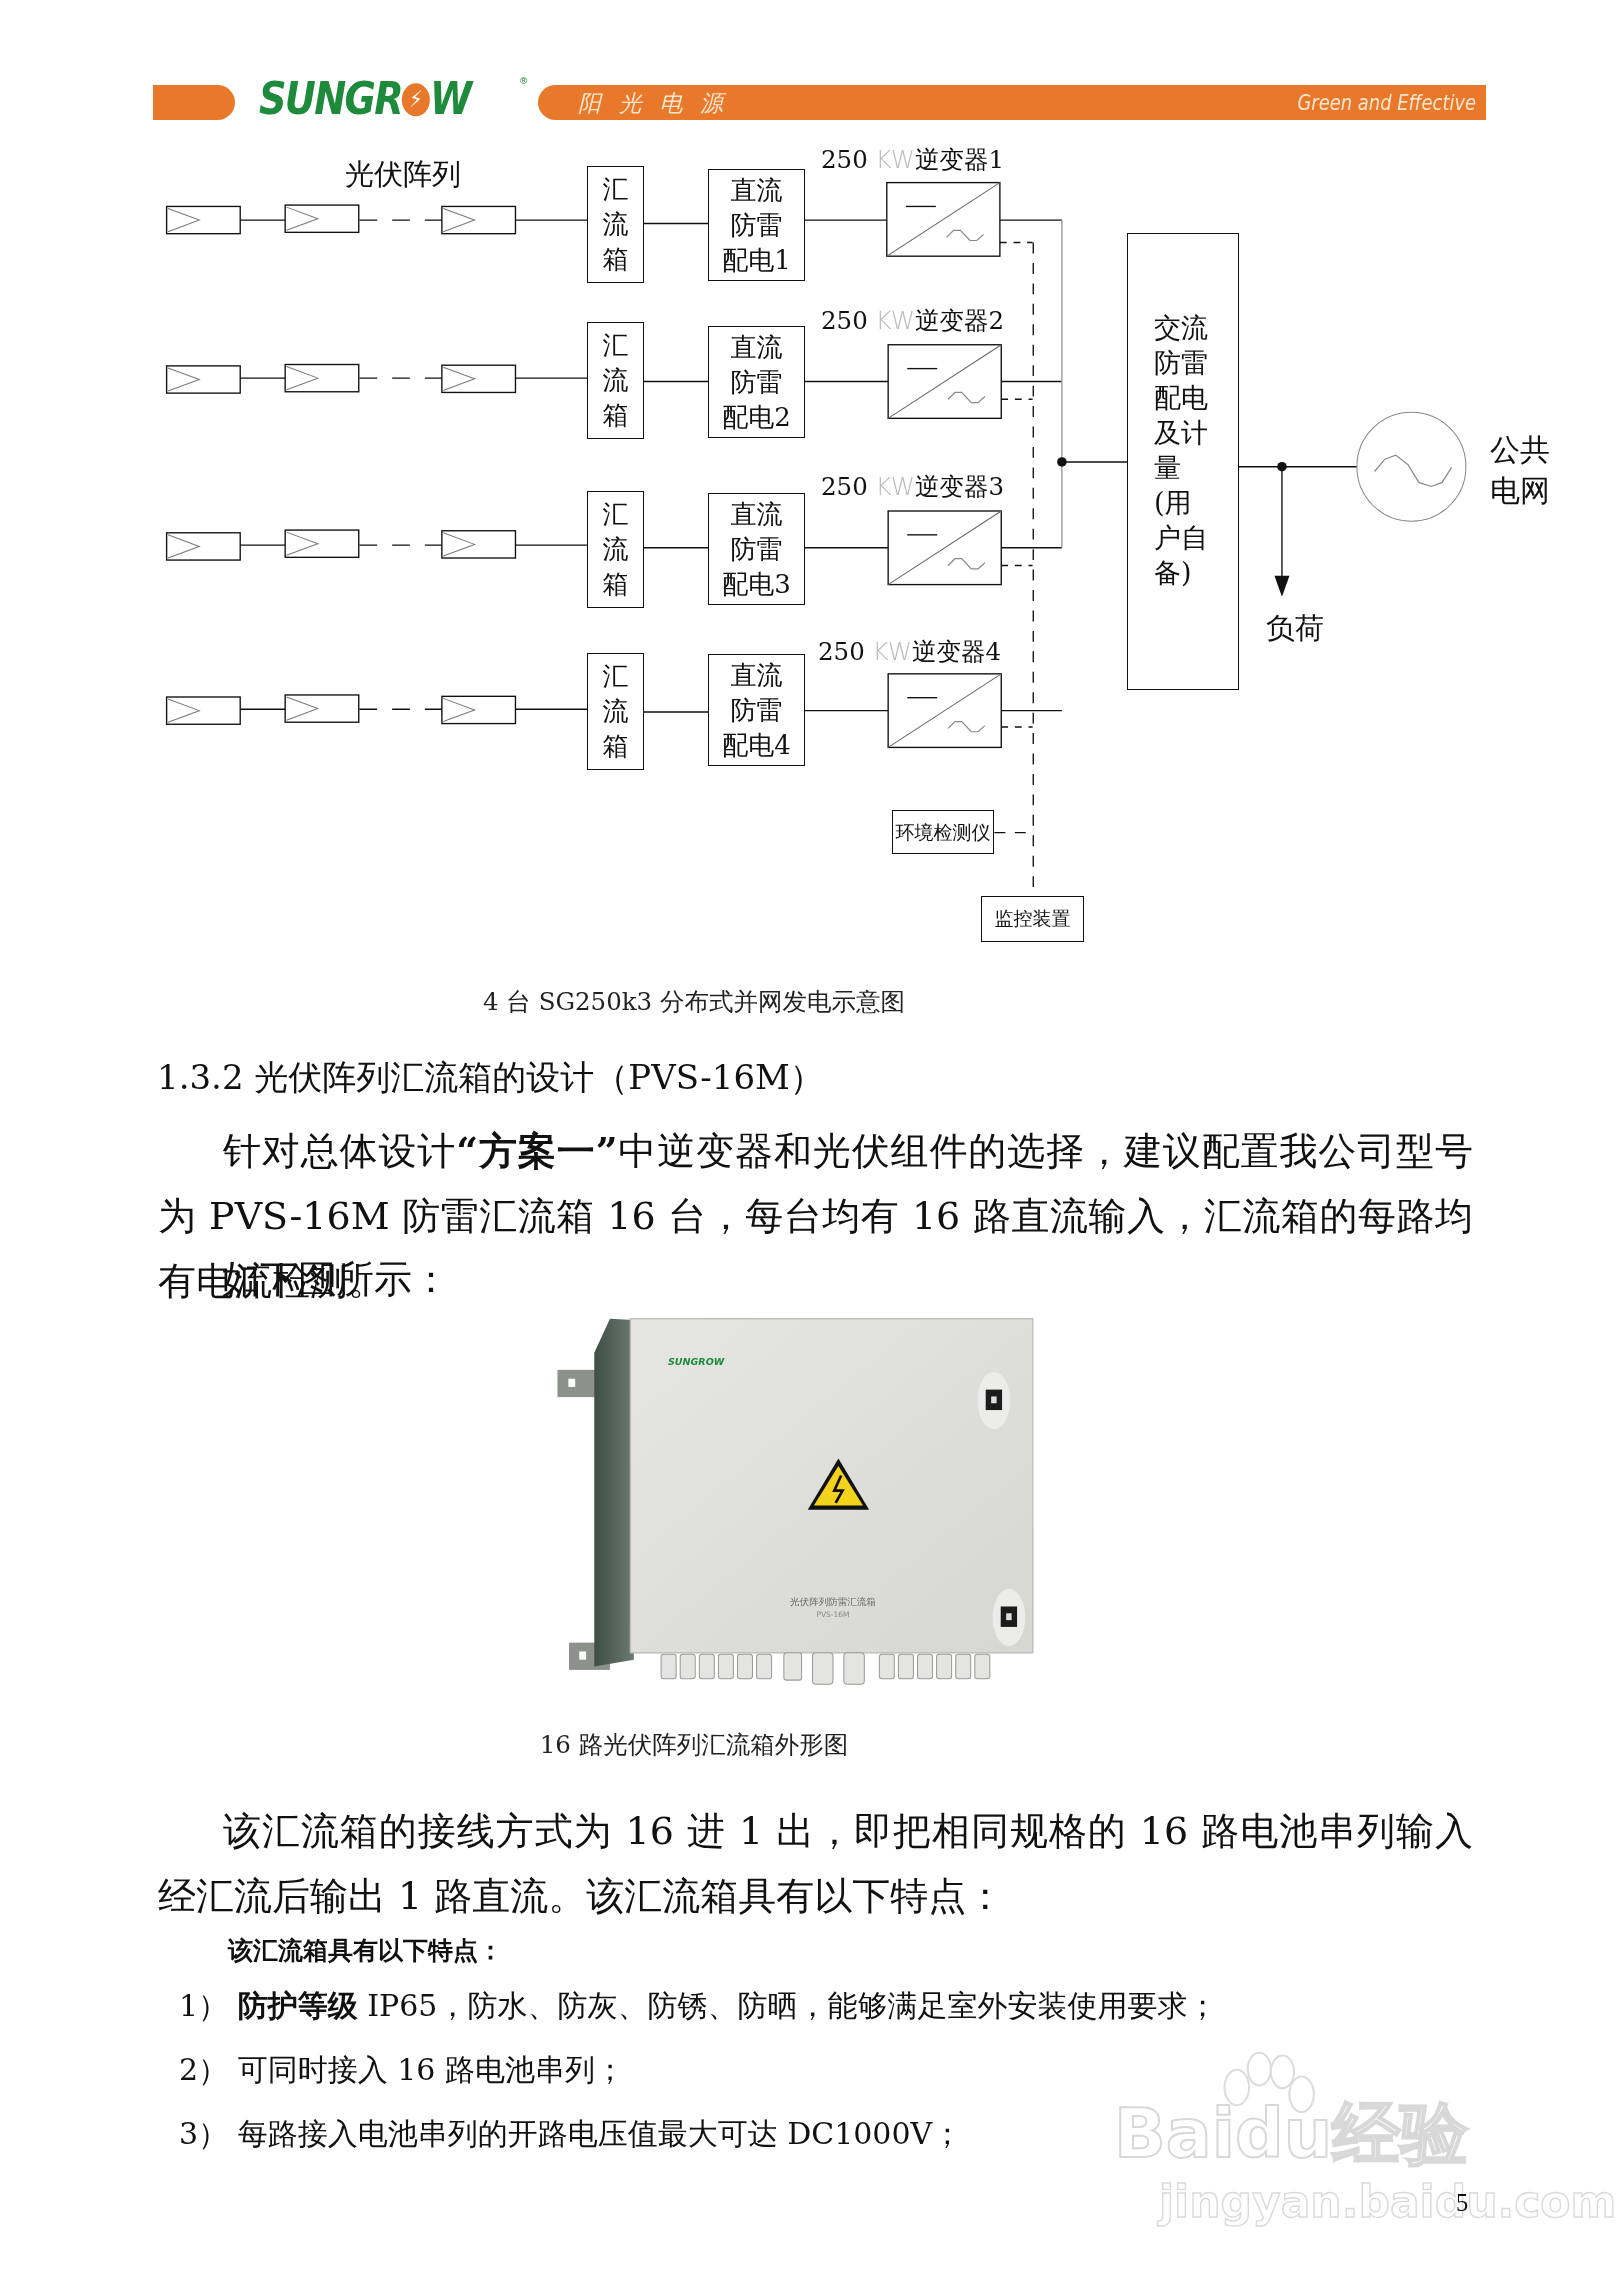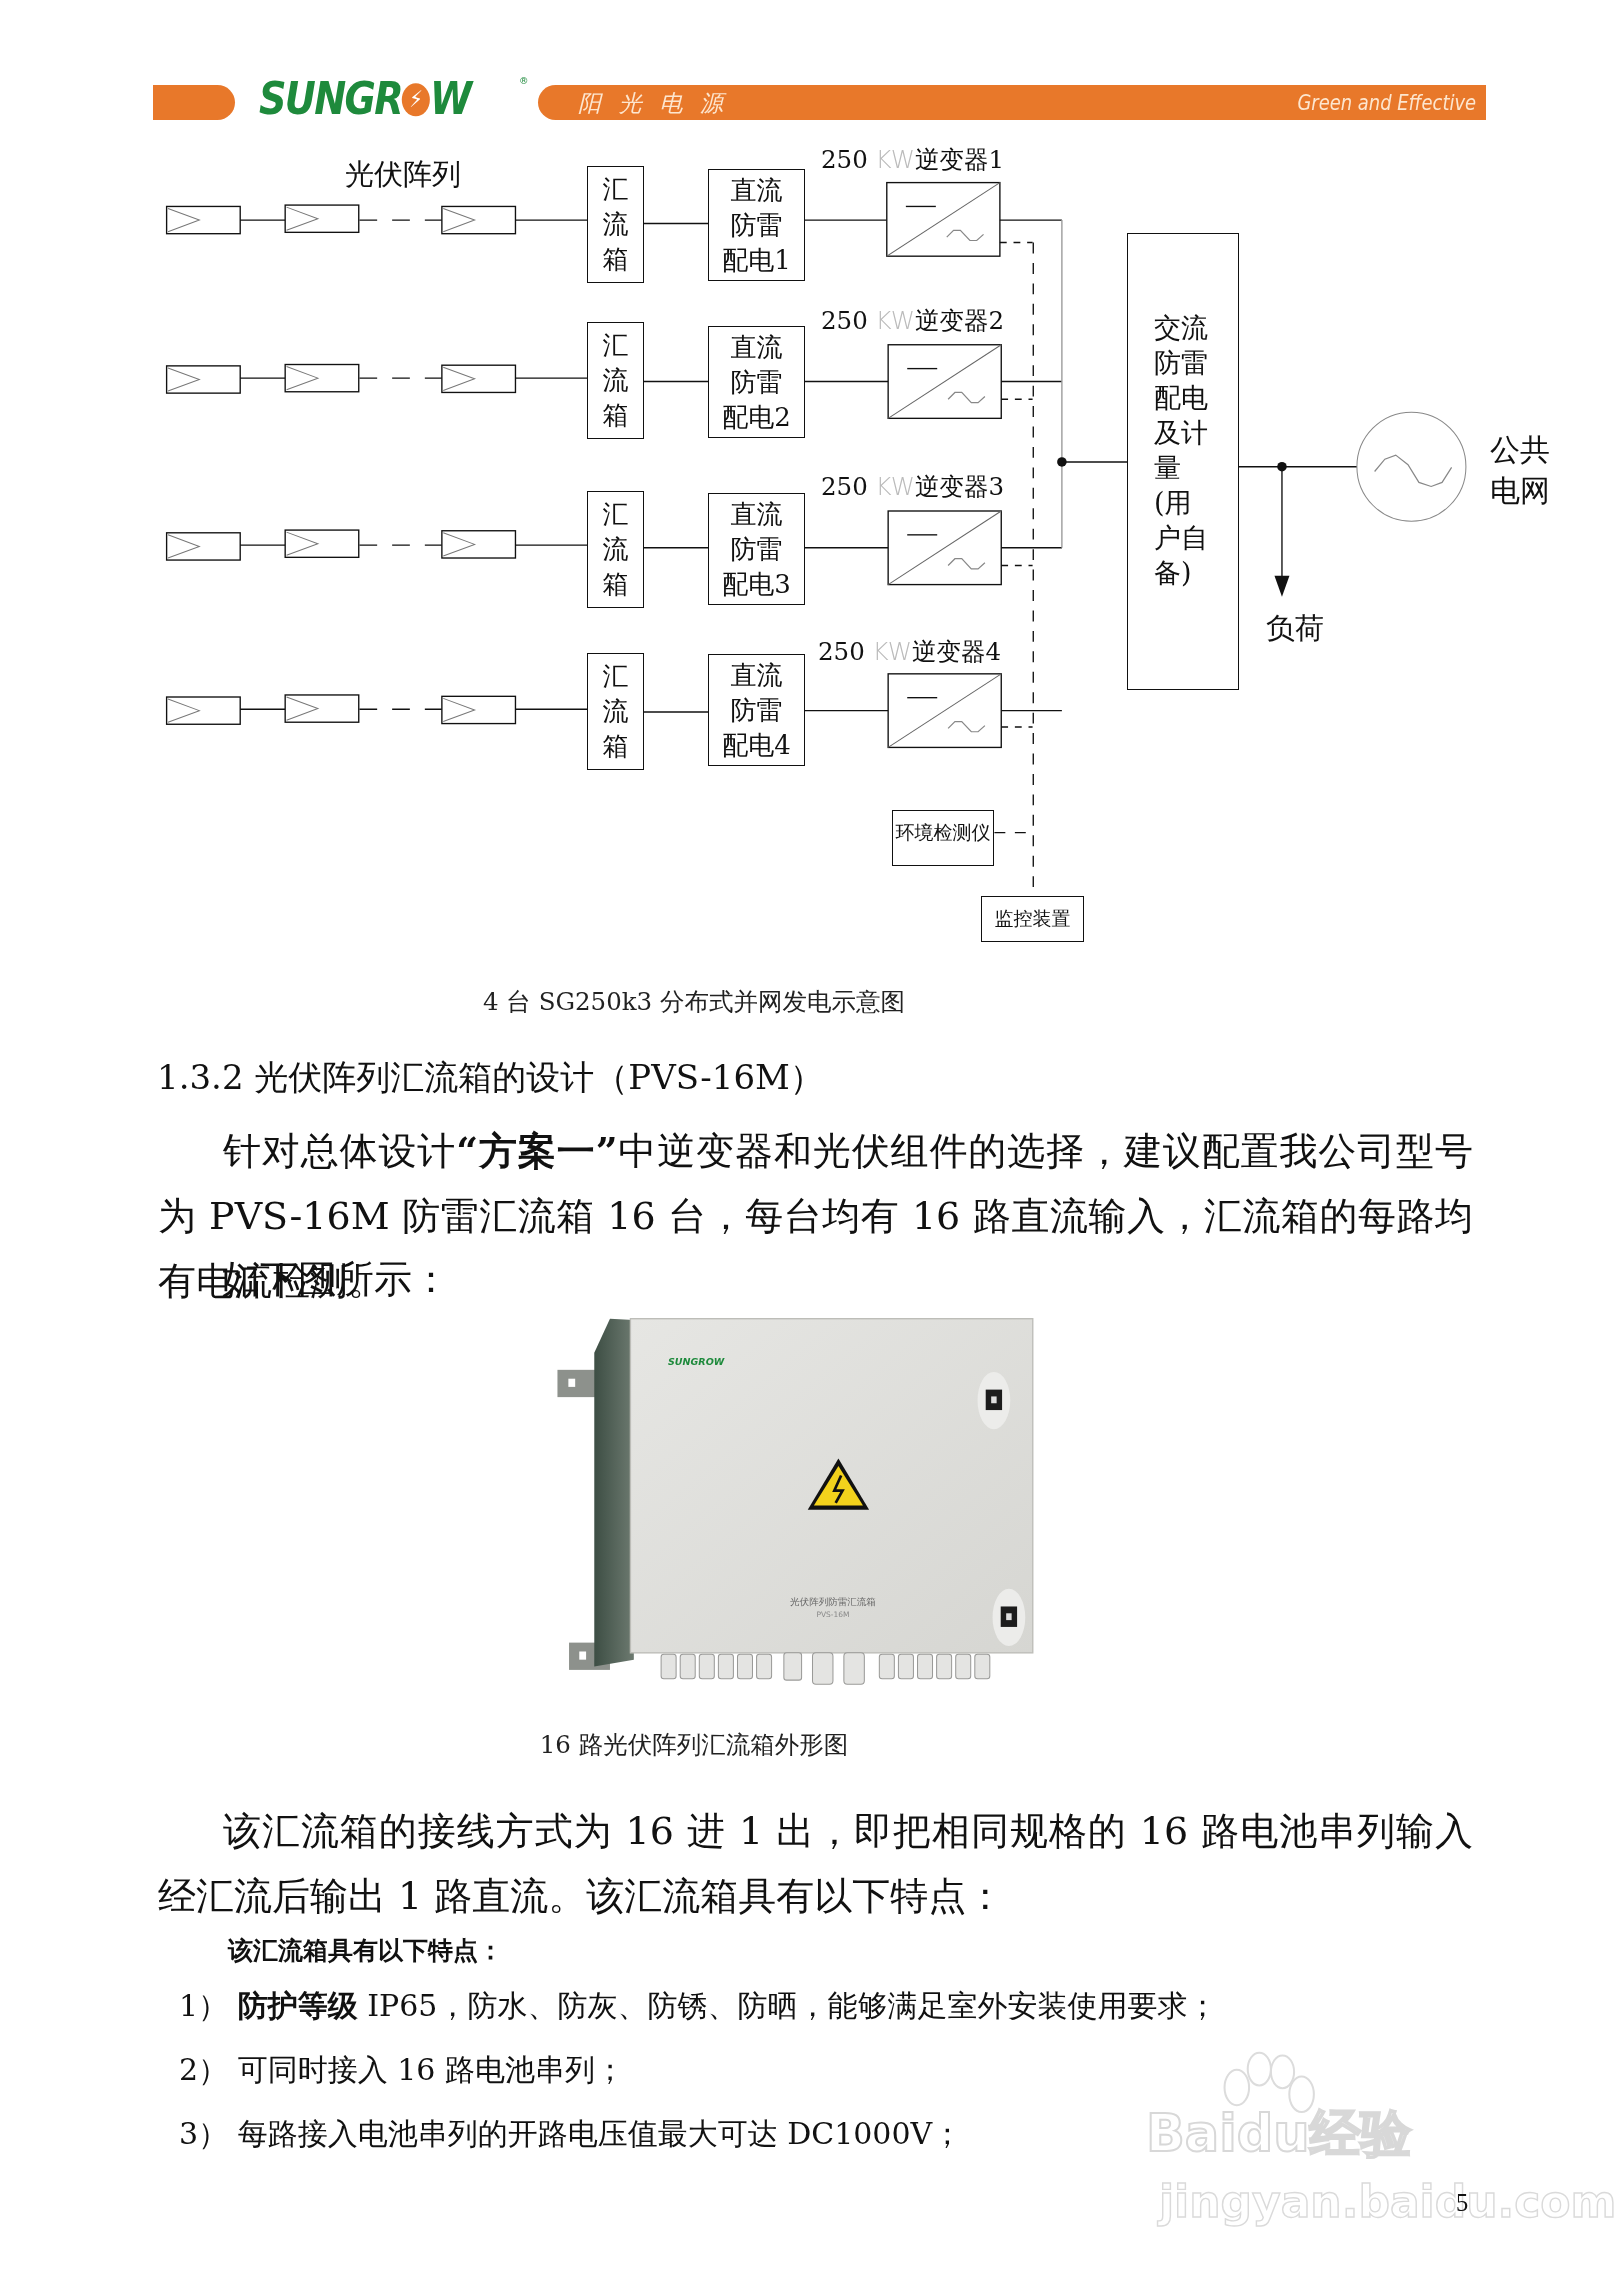--- a/index.html
+++ b/index.html
@@ -212,21 +212,21 @@
     </div>
   </div>
 
   <div class="dg-text" style="left:1266px;top:609px;font-size:29px;">负荷</div>
   <div class="dg-text" style="left:1490px;top:429px;font-size:30px;line-height:41px;">
     <div>公共</div>
     <div>电网</div>
   </div>
   <div class="abs" style="left:1357px;top:412px;width:109px;height:109px;"></div>
 
-  <div class="box" style="left:892px;top:810px;width:102px;height:56px;border-width:1.4px;">
+  <div class="box" style="left:892px;top:810px;width:102px;height:44px;border-width:1.4px;">
     <div style="font-size:19px;line-height:42px;text-align:center;">环境检测仪</div>
   </div>
   <div class="box" style="left:981px;top:896px;width:103px;height:46px;">
     <div style="font-size:19px;line-height:43px;text-align:center;">监控装置</div>
   </div>
 </div>
 
 <div class="caption" style="top:985px;">4 台 SG250k3 分布式并网发电示意图</div>
 
 <div class="heading">1.3.2 光伏阵列汇流箱的设计（PVS-16M）</div>
@@ -301,18 +301,18 @@
 <div class="line" style="left:179px;top:2050px;"><span>2）</span> <span>可同时接入 16 路电池串列；</span></div>
 <div class="line" style="left:179px;top:2114px;"><span>3）</span> <span>每路接入电池串列的开路电压值最大可达 DC1000V；</span></div>
 
 <div>
   <svg class="abs" style="left:1206px;top:2050px;" width="123" height="75" viewBox="0 0 180 110">
     <ellipse cx="45" cy="55" rx="18" ry="26" fill="none" stroke="#dcdcdc" stroke-width="3"></ellipse>
     <ellipse cx="78" cy="28" rx="17" ry="24" fill="none" stroke="#dcdcdc" stroke-width="3"></ellipse>
     <ellipse cx="112" cy="32" rx="17" ry="24" fill="none" stroke="#dcdcdc" stroke-width="3"></ellipse>
     <ellipse cx="140" cy="65" rx="18" ry="26" fill="none" stroke="#dcdcdc" stroke-width="3"></ellipse>
   </svg>
-  <div class="wm" style="left:1146px;top:2096px;font-size:51px;line-height:75px;text-align:right;"><span>Bai</span><span>du</span><span>经验</span></div>
+  <div class="wm" style="left:1114px;top:2096px;font-size:68px;line-height:75px;text-align:right;"><span>Bai</span><span>du</span><span>经验</span></div>
   <div class="wm" style="left:1159px;top:2178px;font-size:44px;line-height:48px;-webkit-text-stroke:1.4px #dadada;">jingyan.baidu.com</div>
 </div>
 
 <div class="pagenum">5</div>
 
 
 </body></html>

